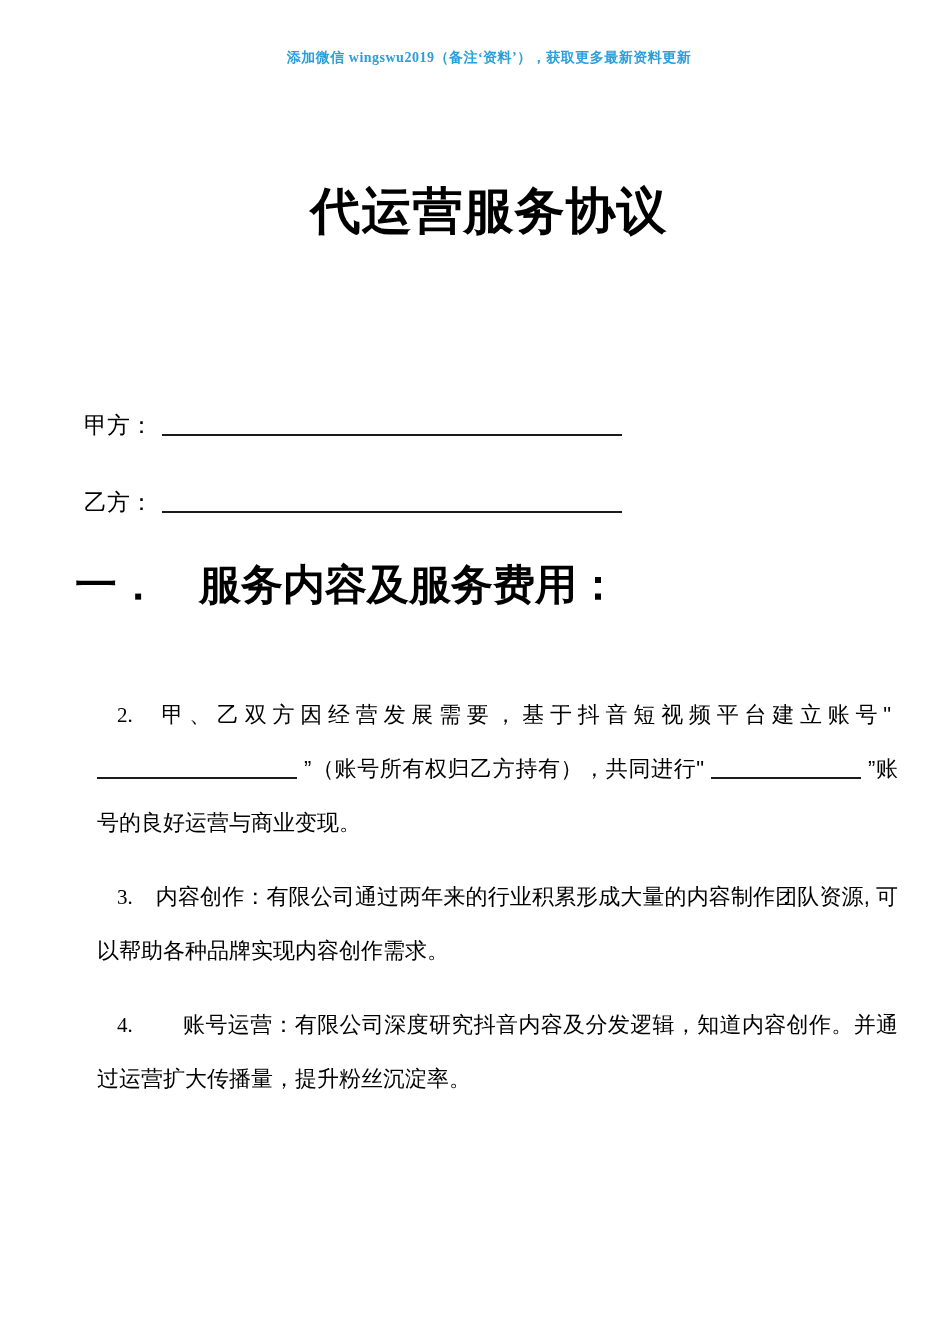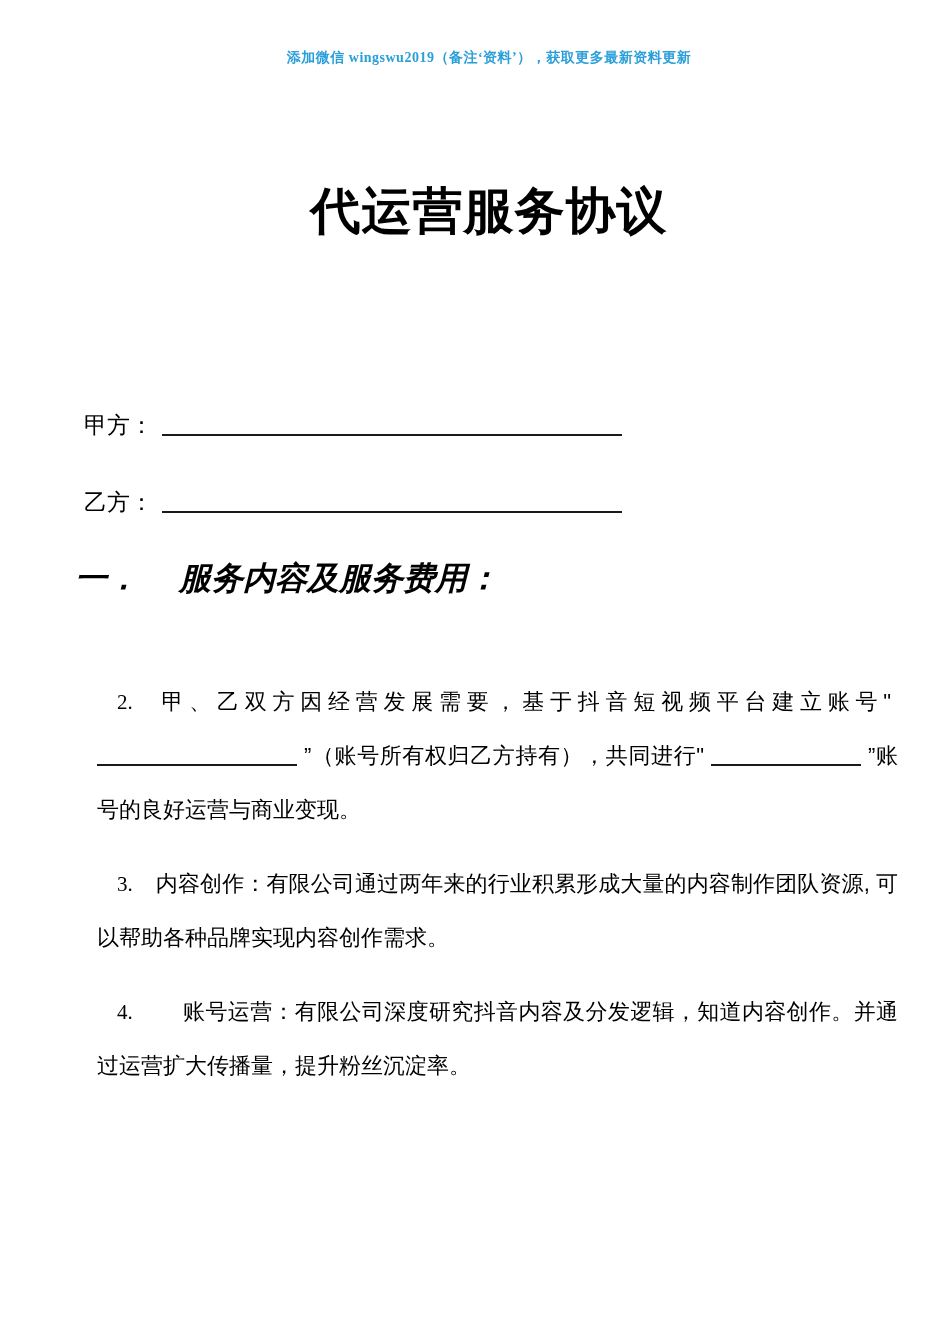--- a/index.html
+++ b/index.html
@@ -61,24 +61,23 @@
     font-size: 22px;
     font-weight: 500;
     line-height: 54px;
     text-align: justify;
     text-indent: 36px;
   }
 
   
   .sec-heading {
     margin: 20px 45px 0 40px;
-    font-size: 32px;
+    font-size: 42px;
     font-weight: bold;
     line-height: 1.3;
-    font-style: italic;
   }
   .sec-gap { display: inline-block; width: 26px; }
 
   
   .items { margin: 54px 45px 0 62px; }
   .item {
     font-size: 22px;
     font-weight: 500;
     line-height: 54px;
     text-align: justify;

